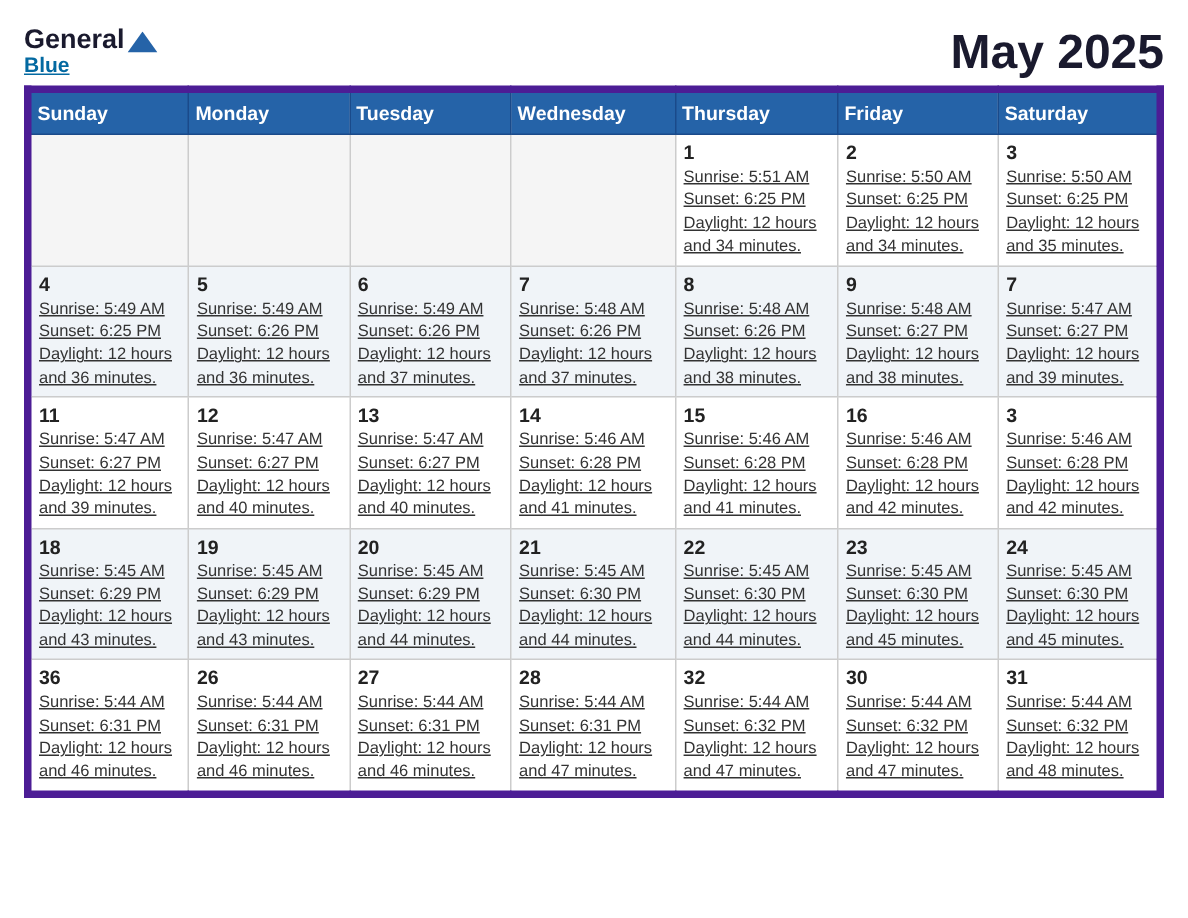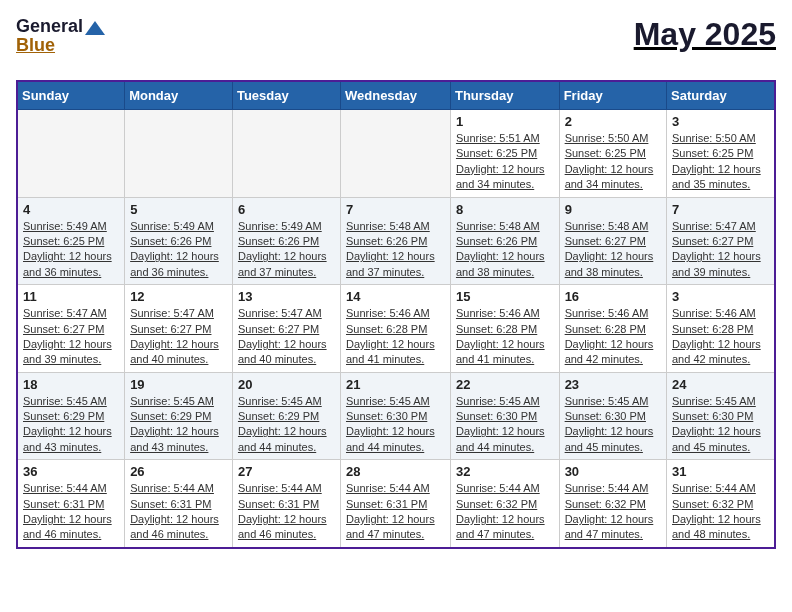--- a/index.html
+++ b/index.html
@@ -7,48 +7,47 @@
       font-family: Arial, sans-serif;
       background: #fff;
       width: 792px;
       min-height: 612px;
       padding: 16px;
     }
     .header {
       display: flex;
       align-items: flex-start;
       justify-content: space-between;
-      margin-bottom: 24px;
+      margin-bottom: 4px;
     }
     .logo {
       display: flex;
       flex-direction: column;
       align-items: flex-start;
     }
     .logo-top {
       display: flex;
       align-items: center;
     }
     .title-block {
       text-align: center;
-      text-decoration: underline;
     }
     .month-title {
       font-size: 32px;
       font-weight: bold;
       color: #1a1a2e;
     }
     .location-title {
       font-size: 15px;
       color: #333;
     }
     .calendar-table {
       width: 100%;
       border-collapse: collapse;
-      border: 2px solid #4c1d95;
+      border: 5px solid #4c1d95;
       padding-left: 46px;
     }
     .calendar-table th {
       background: #2563a8;
       color: #fff;
       padding: 6px 4px;
       font-size: 13px;
       font-weight: bold;
       text-align: left;
       border: 1px solid #1a4a8a;
@@ -85,21 +84,21 @@
 <body>
 
 <div class="header">
   <div class="logo">
     <div class="logo-top">
       <span style="font-size:18px;font-weight:bold;color:#1a1a2e;">General</span>
       <svg width="20" height="14" viewBox="0 0 20 14" style="margin-left:2px;margin-top:2px;">
         <polygon points="0,14 10,0 20,14" fill="#2563a8"></polygon>
       </svg>
     </div>
-    <span style="font-size:18px;font-weight:bold;color:#a16207;margin-top:-2px;text-decoration:underline;">Blue</span>
+    <span style="font-size:14px;font-weight:bold;color:#0369a1;margin-top:-2px;text-decoration:underline;">Blue</span>
   </div>
   <div class="title-block">
     <div class="month-title">May 2025</div>
   </div>
 </div>
 
 <table class="calendar-table">
   <thead>
     <tr>
         <th>Sunday</th>

